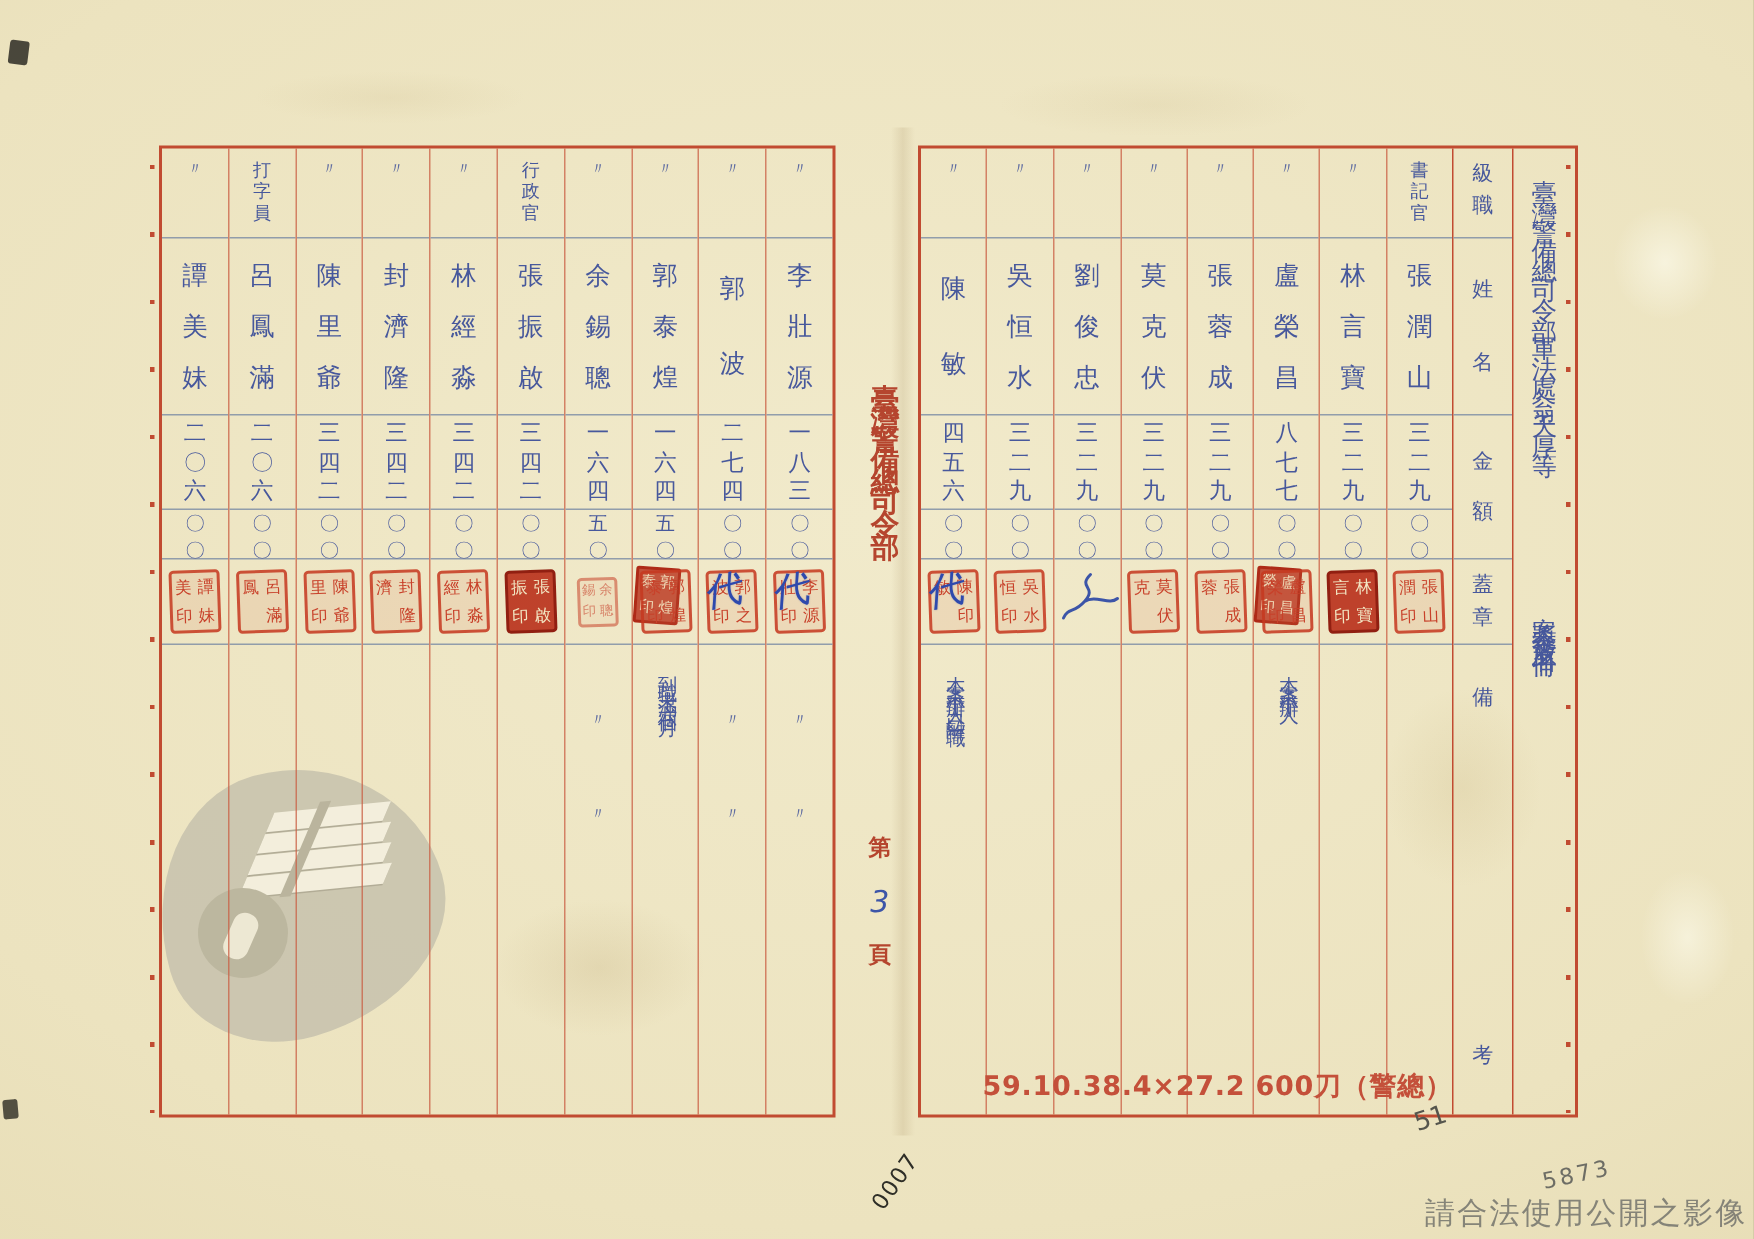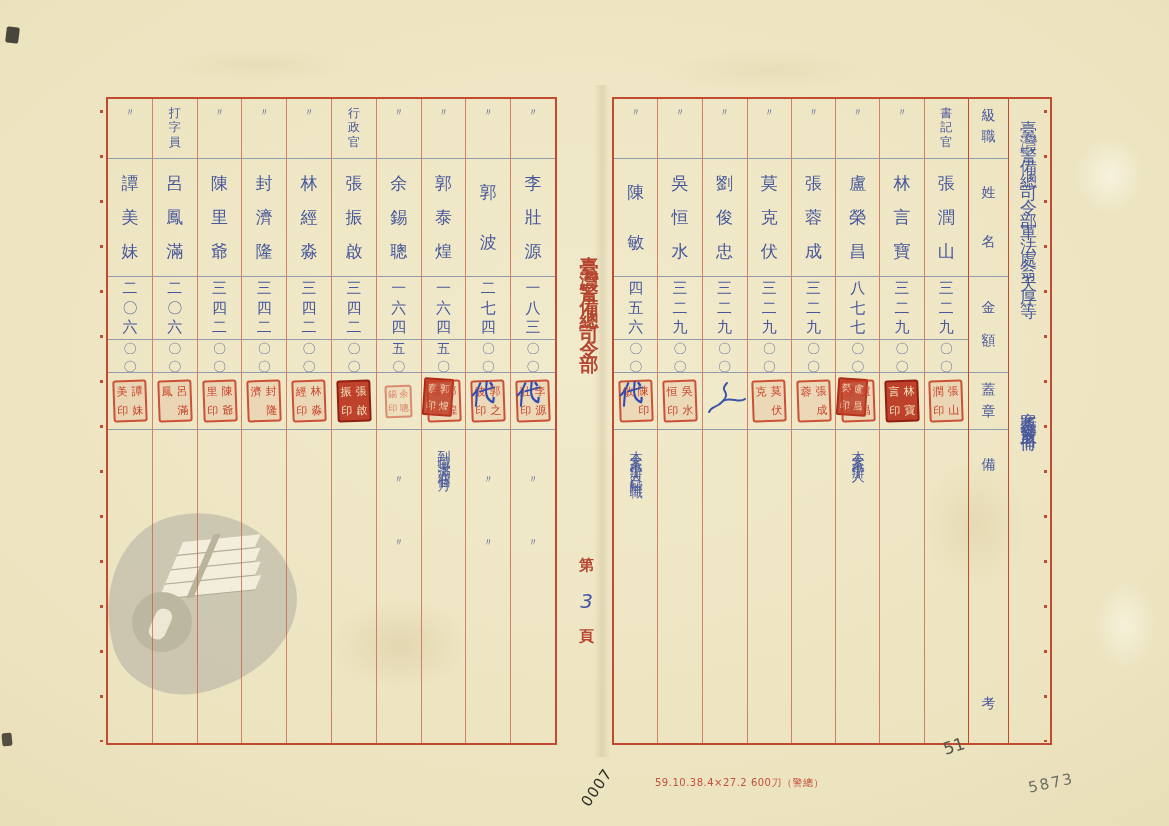--- a/index.html
+++ b/index.html
@@ -78,21 +78,21 @@
   .dots-r{left:1044px;top:110px;height:632px;}
 
   
   .spine-org{position:absolute;left:577px;top:240px;writing-mode:vertical-rl;text-orientation:upright;
     color:#b5452e;font-size:19px;letter-spacing:14px;font-weight:bold;}
   .page-num{position:absolute;left:579px;top:556px;display:flex;flex-direction:column;align-items:center;gap:14px;}
   .page-num .red{color:#b5452e;font-size:15px;font-weight:bold;}
   .page-num .blue{color:#3c55a8;font-size:20px;font-style:italic;}
 
   
-  .print-note{position:absolute;left:655px;top:776px;color:#c4503a;font-size:10px;font-weight:normal;letter-spacing:.5px;}
+  .print-note{position:absolute;left:655px;top:712px;color:#c4503a;font-size:18px;font-weight:bold;letter-spacing:.5px;}
   .serial{position:absolute;left:592px;top:792px;color:#2e2e27;font-size:15px;letter-spacing:1px;
     transform:rotate(-55deg);transform-origin:left bottom;}
   .pencil-top{position:absolute;left:943px;top:736px;color:#55554d;font-size:17px;transform:rotate(-18deg);}
   .pencil-bottom{position:absolute;left:1028px;top:774px;color:#6d6d65;font-size:15px;letter-spacing:2px;transform:rotate(-12deg);}
   .usage-wm{position:absolute;right:4px;bottom:4px;color:rgba(118,118,110,.88);font-size:20px;letter-spacing:1.5px;}
 
   
   .logo{position:absolute;left:104px;top:512px;width:192px;height:178px;opacity:.88;pointer-events:none;}
   .logo .blob{position:absolute;inset:0;background:#c8c3ae;border-radius:46% 54% 58% 42% / 62% 55% 45% 38%;transform:rotate(-16deg);}
   .logo .page{position:absolute;background:#f4f0e0;transform:skewX(-28deg) rotate(-6deg);box-shadow:0 1px 0 rgba(150,145,125,.6);}
@@ -703,14 +703,15 @@
   <div class="page-num">
     <span class="red">第</span>
     <span class="blue">3</span>
     <span class="red">頁</span>
   </div>
 
   <div class="print-note">59.10.38.4×27.2 600刀（警總）</div>
   <div class="serial">0007</div>
   <div class="pencil-top">51</div>
   <div class="pencil-bottom">5873</div>
+  <div class="usage-wm">請合法使用公開之影像</div>
 
 </div>
 
 </body></html>

